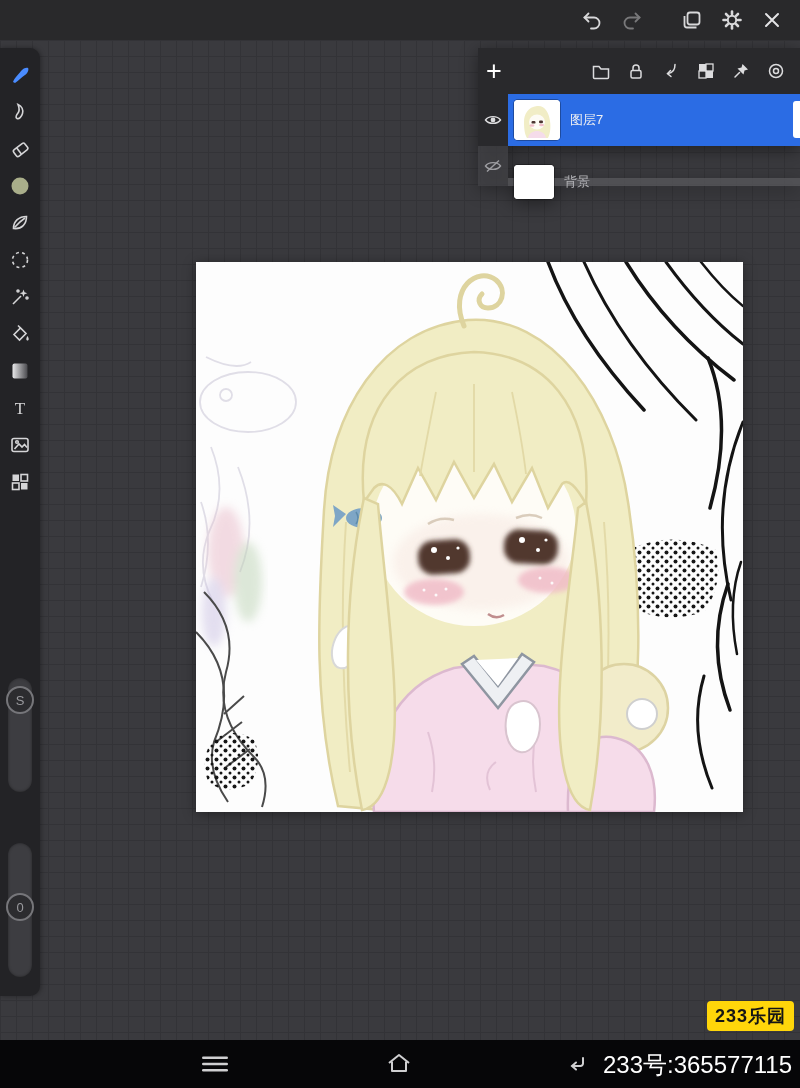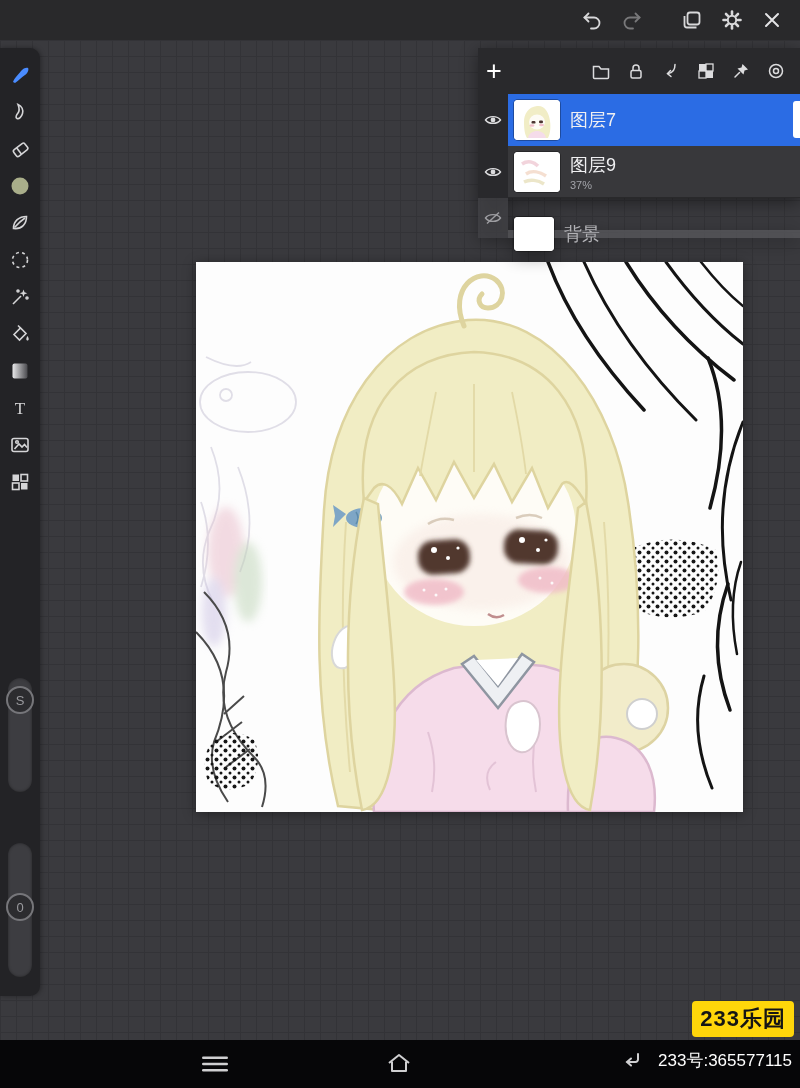--- a/index.html
+++ b/index.html
@@ -54,42 +54,42 @@
     align-items:center; justify-content:center; cursor:pointer; }
   .layer-row { display:flex; height:52px; cursor:pointer; }
   .eye-cell { width:30px; background:#29292c; display:flex; align-items:center; justify-content:center; }
   .row-content { flex:1; display:flex; align-items:center; gap:10px; background:#38383b;
     border-bottom:1px solid #29292b; padding-left:6px; position:relative; }
   .layer-row.selected .row-content { background:#2b6ce4; border-bottom-color:#2b6ce4; }
   .thumb { width:46px; height:40px; border-radius:4px; overflow:hidden; background:#fff;
     box-shadow:0 0 0 1px rgba(0,0,0,.3); flex:none; }
   .thumb svg { display:block; width:100%; height:100%; }
   .layer-meta { display:flex; flex-direction:column; gap:2px; }
-  .layer-name { color:#f0f0f2; font-size:18px; }
+  .layer-name { color:#f0f0f2; font-size:13px; }
   .layer-opacity { color:#a3a4aa; font-size:11px; }
   .layer-opacity:empty { display:none; }
   .sel-indicator { position:absolute; right:0; top:7px; bottom:7px; width:7px; background:#fff;
     border-radius:3px 0 0 3px; }
   .layer-row.hidden-layer { height:40px; }
   .layer-row.hidden-layer .eye-cell { background:rgba(68,68,72,.72); }
   .layer-row.hidden-layer .row-content { background:rgba(92,92,96,.72); border-bottom:none;margin-top:32px; }
   .layer-row.hidden-layer .layer-name { color:#b2b2b6; }
   .layer-row.hidden-layer .thumb { width:40px; height:34px; }
 
   
   .watermark { position:absolute; right:6px; top:1001px; background:#ffd60a; color:#151515;
-    font-weight:bold; font-size:22px; padding:3px 8px; border-radius:4px; z-index:11; letter-spacing:1px; }
+    font-weight:bold; font-size:18px; padding:3px 8px; border-radius:4px; z-index:11; letter-spacing:1px; }
 
   
   .bottombar { position:absolute; left:0; right:0; bottom:0; height:48px; background:#060608; z-index:12; }
   .nav-btn { position:absolute; background:none; border:none; cursor:pointer; }
   .nav-menu { left:200px; top:14px; }
   .nav-home { left:386px; top:12px; }
   .nav-account { position:absolute; right:8px; top:9px; display:flex; align-items:center; gap:12px;
-    color:#fff; font-size:17px; cursor:pointer; background:none; border:none; }
+    color:#fff; font-size:24px; cursor:pointer; background:none; border:none; }
 </style>
 </head>
 <body>
 
 <div class="screen">
 
   <header class="topbar">
     <button class="tb-btn">
       <svg width="22" height="22" viewBox="0 0 22 22" fill="none" stroke="#d8d8da" stroke-width="1.8" stroke-linecap="round">
         <path d="M7.5 4.5 L3.5 8.5 L7.5 12.5"></path>
@@ -421,42 +421,20 @@
             </svg>
           </div>
           <div class="layer-meta">
             <span class="layer-name">图层7</span>
 
           </div>
           <div class="sel-indicator"></div>
         </div>
       </div>
 
-      <div class="layer-row">
-        <div class="eye-cell">
-          <svg width="18" height="14" viewBox="0 0 18 14" fill="none" stroke="#dcdcde" stroke-width="1.4">
-            <path d="M1.5 7 C4.5 2.5 13.5 2.5 16.5 7 C13.5 11.5 4.5 11.5 1.5 7 Z"></path>
-              <circle cx="9" cy="7" r="2.4" fill="#dcdcde" stroke="none"></circle>
-          </svg>
-        </div>
-        <div class="row-content">
-          <div class="thumb">
-            <svg viewBox="0 0 46 40">
-              <rect width="46" height="40" fill="#ffffff"></rect>
-              <path d="M8 12 C14 8 20 10 24 14" stroke="#f0ccd6" stroke-width="3.5" fill="none" opacity=".85"></path>
-              <path d="M12 22 C18 18 26 20 32 24" stroke="#f3d9c9" stroke-width="3.5" fill="none" opacity=".85"></path>
-              <path d="M10 30 C16 27 24 28 30 32" stroke="#e9e2c0" stroke-width="3.5" fill="none" opacity=".85"></path>
-            </svg>
-          </div>
-          <div class="layer-meta">
-            <span class="layer-name">图层9</span>
-            <span class="layer-opacity">37%</span>
-          </div>
-        </div>
-      </div>
 
 
       <div class="layer-row hidden-layer">
         <div class="eye-cell">
           <svg width="18" height="14" viewBox="0 0 18 14" fill="none" stroke="#b6b6ba" stroke-width="1.4" opacity=".8">
             <path d="M1.5 7 C4.5 2.5 13.5 2.5 16.5 7 C13.5 11.5 4.5 11.5 1.5 7 Z"></path>
             <line x1="3" y1="12.5" x2="15" y2="1.5"></line>
           </svg>
         </div>
         <div class="row-content">

